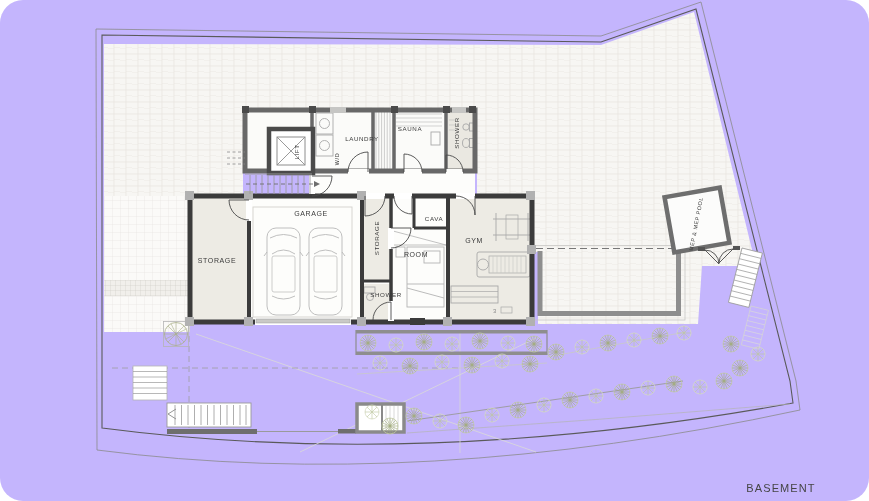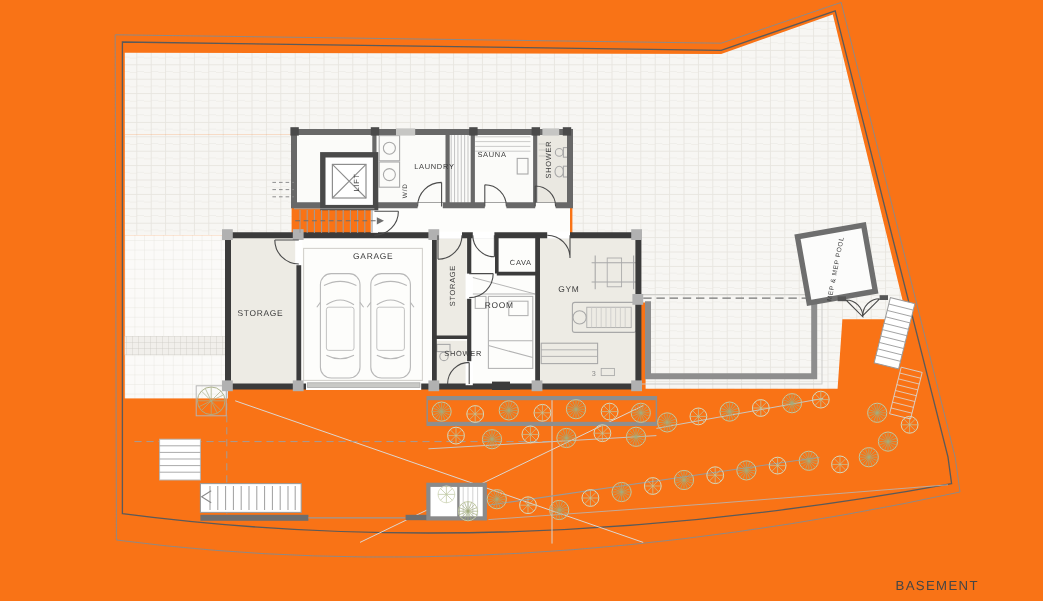--- a/index.html
+++ b/index.html
@@ -1,17 +1,17 @@
 <!DOCTYPE html>
 <html><head>
 <meta charset="utf-8">
 <style>
   html,body{margin:0;padding:0;background:#ffffff;}
-  .stage{position:relative;width:869px;height:501px;background:#f97316;overflow:hidden;
-         font-family:"Liberation Sans",sans-serif;}
+  .stage{position:relative;width:869px;height:501px;background:#c4b5fd;overflow:hidden;
+         font-family:"Liberation Sans",sans-serif;border-radius:23px;}
   svg{position:absolute;left:0;top:0;}
   text{font-family:"Liberation Sans",sans-serif;fill:#3a3a3a;letter-spacing:.6px;}
   .lbl{font-size:7px;}
   .lbl-s{font-size:6.2px;}
   .lbl-xs{font-size:5.4px;}
   .title{font-size:11px;fill:#454545;letter-spacing:1.1px;}
   .note{font-size:6px;fill:#8a8a8a;}
 </style>
 </head>
 <body>

